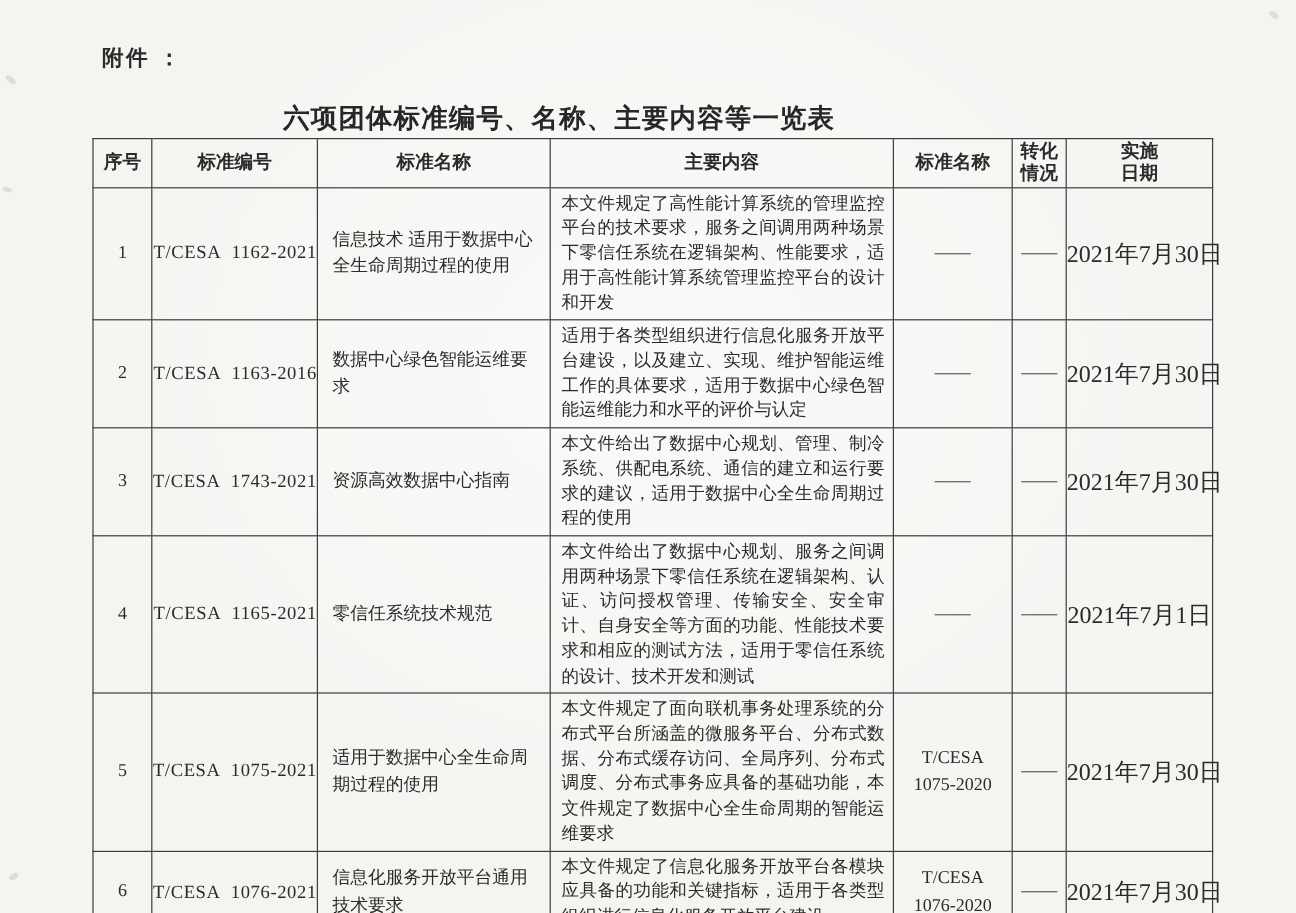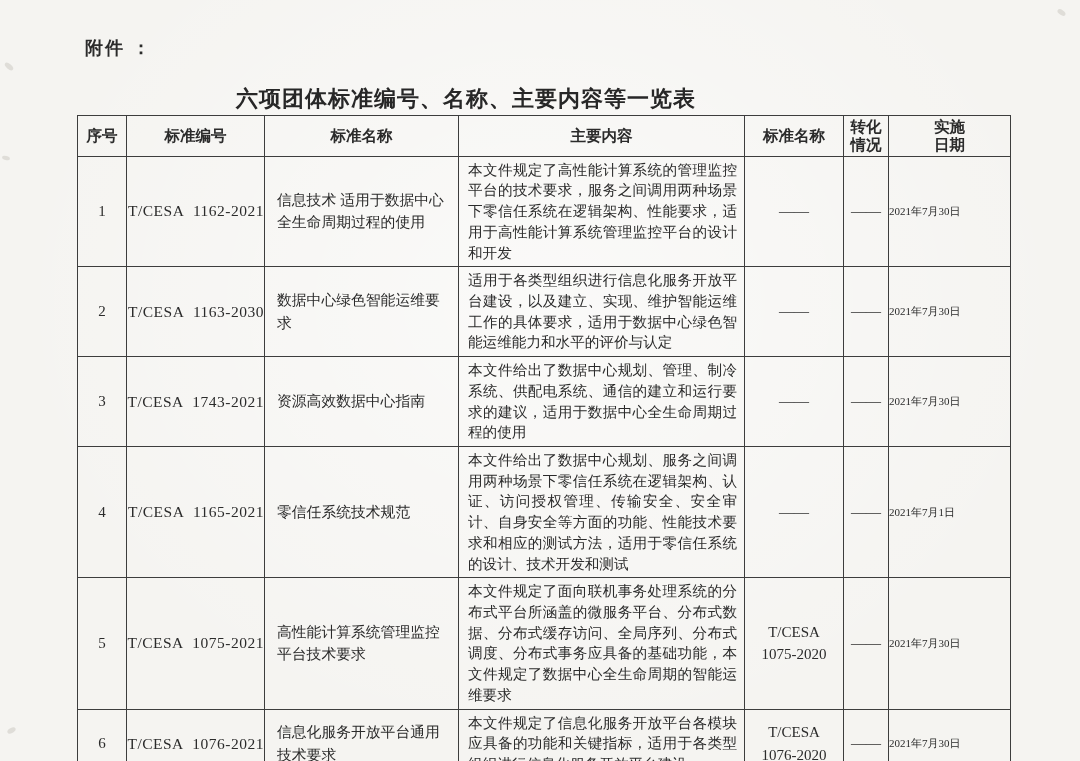--- a/index.html
+++ b/index.html
@@ -92,22 +92,22 @@
     text-align: center;
     font-size: 15px;
     white-space: pre-line;
     line-height: 1.5;
   }
   .cell-conversion {
     text-align: center;
     font-size: 15px;
   }
   .cell-date {
-    text-align: left;
-    font-size: 11px;
+    text-align: center;
+    font-size: 20px;
     white-space: nowrap;
   }
   
   .artifact {
     position: absolute;
     background: #d9d7d2;
     border-radius: 50%;
     opacity: 0.8;
   }
   .artifact.a1 { left: 4px;  top: 64px;  width: 10px; height: 5px; transform: rotate(40deg); }
@@ -155,21 +155,21 @@
         <td class="cell-no">1</td>
         <td class="cell-code">T/CESA 1162-2021</td>
         <td class="cell-name">信息技术 适用于数据中心全生命周期过程的使用</td>
         <td class="cell-content">本文件规定了高性能计算系统的管理监控平台的技术要求，服务之间调用两种场景下零信任系统在逻辑架构、性能要求，适用于高性能计算系统管理监控平台的设计和开发</td>
         <td class="cell-replaced">——</td>
         <td class="cell-conversion">——</td>
         <td class="cell-date">2021年7月30日</td>
       </tr>
       <tr style="height:85px">
         <td class="cell-no">2</td>
-        <td class="cell-code">T/CESA 1163-2030</td>
+        <td class="cell-code">T/CESA 1163-2016</td>
         <td class="cell-name">数据中心绿色智能运维要求</td>
         <td class="cell-content">适用于各类型组织进行信息化服务开放平台建设，以及建立、实现、维护智能运维工作的具体要求，适用于数据中心绿色智能运维能力和水平的评价与认定</td>
         <td class="cell-replaced">——</td>
         <td class="cell-conversion">——</td>
         <td class="cell-date">2021年7月30日</td>
       </tr>
       <tr style="height:83px">
         <td class="cell-no">3</td>
         <td class="cell-code">T/CESA 1743-2021</td>
         <td class="cell-name">资源高效数据中心指南</td>
@@ -183,21 +183,21 @@
         <td class="cell-code">T/CESA 1165-2021</td>
         <td class="cell-name">零信任系统技术规范</td>
         <td class="cell-content">本文件给出了数据中心规划、服务之间调用两种场景下零信任系统在逻辑架构、认证、访问授权管理、传输安全、安全审计、自身安全等方面的功能、性能技术要求和相应的测试方法，适用于零信任系统的设计、技术开发和测试</td>
         <td class="cell-replaced">——</td>
         <td class="cell-conversion">——</td>
         <td class="cell-date">2021年7月1日</td>
       </tr>
       <tr style="height:120px">
         <td class="cell-no">5</td>
         <td class="cell-code">T/CESA 1075-2021</td>
-        <td class="cell-name">高性能计算系统管理监控平台技术要求</td>
+        <td class="cell-name">适用于数据中心全生命周期过程的使用</td>
         <td class="cell-content">本文件规定了面向联机事务处理系统的分布式平台所涵盖的微服务平台、分布式数据、分布式缓存访问、全局序列、分布式调度、分布式事务应具备的基础功能，本文件规定了数据中心全生命周期的智能运维要求</td>
         <td class="cell-replaced">T/CESA
 1075-2020</td>
         <td class="cell-conversion">——</td>
         <td class="cell-date">2021年7月30日</td>
       </tr>
       <tr style="height:62px">
         <td class="cell-no">6</td>
         <td class="cell-code">T/CESA 1076-2021</td>
         <td class="cell-name">信息化服务开放平台通用技术要求</td>

